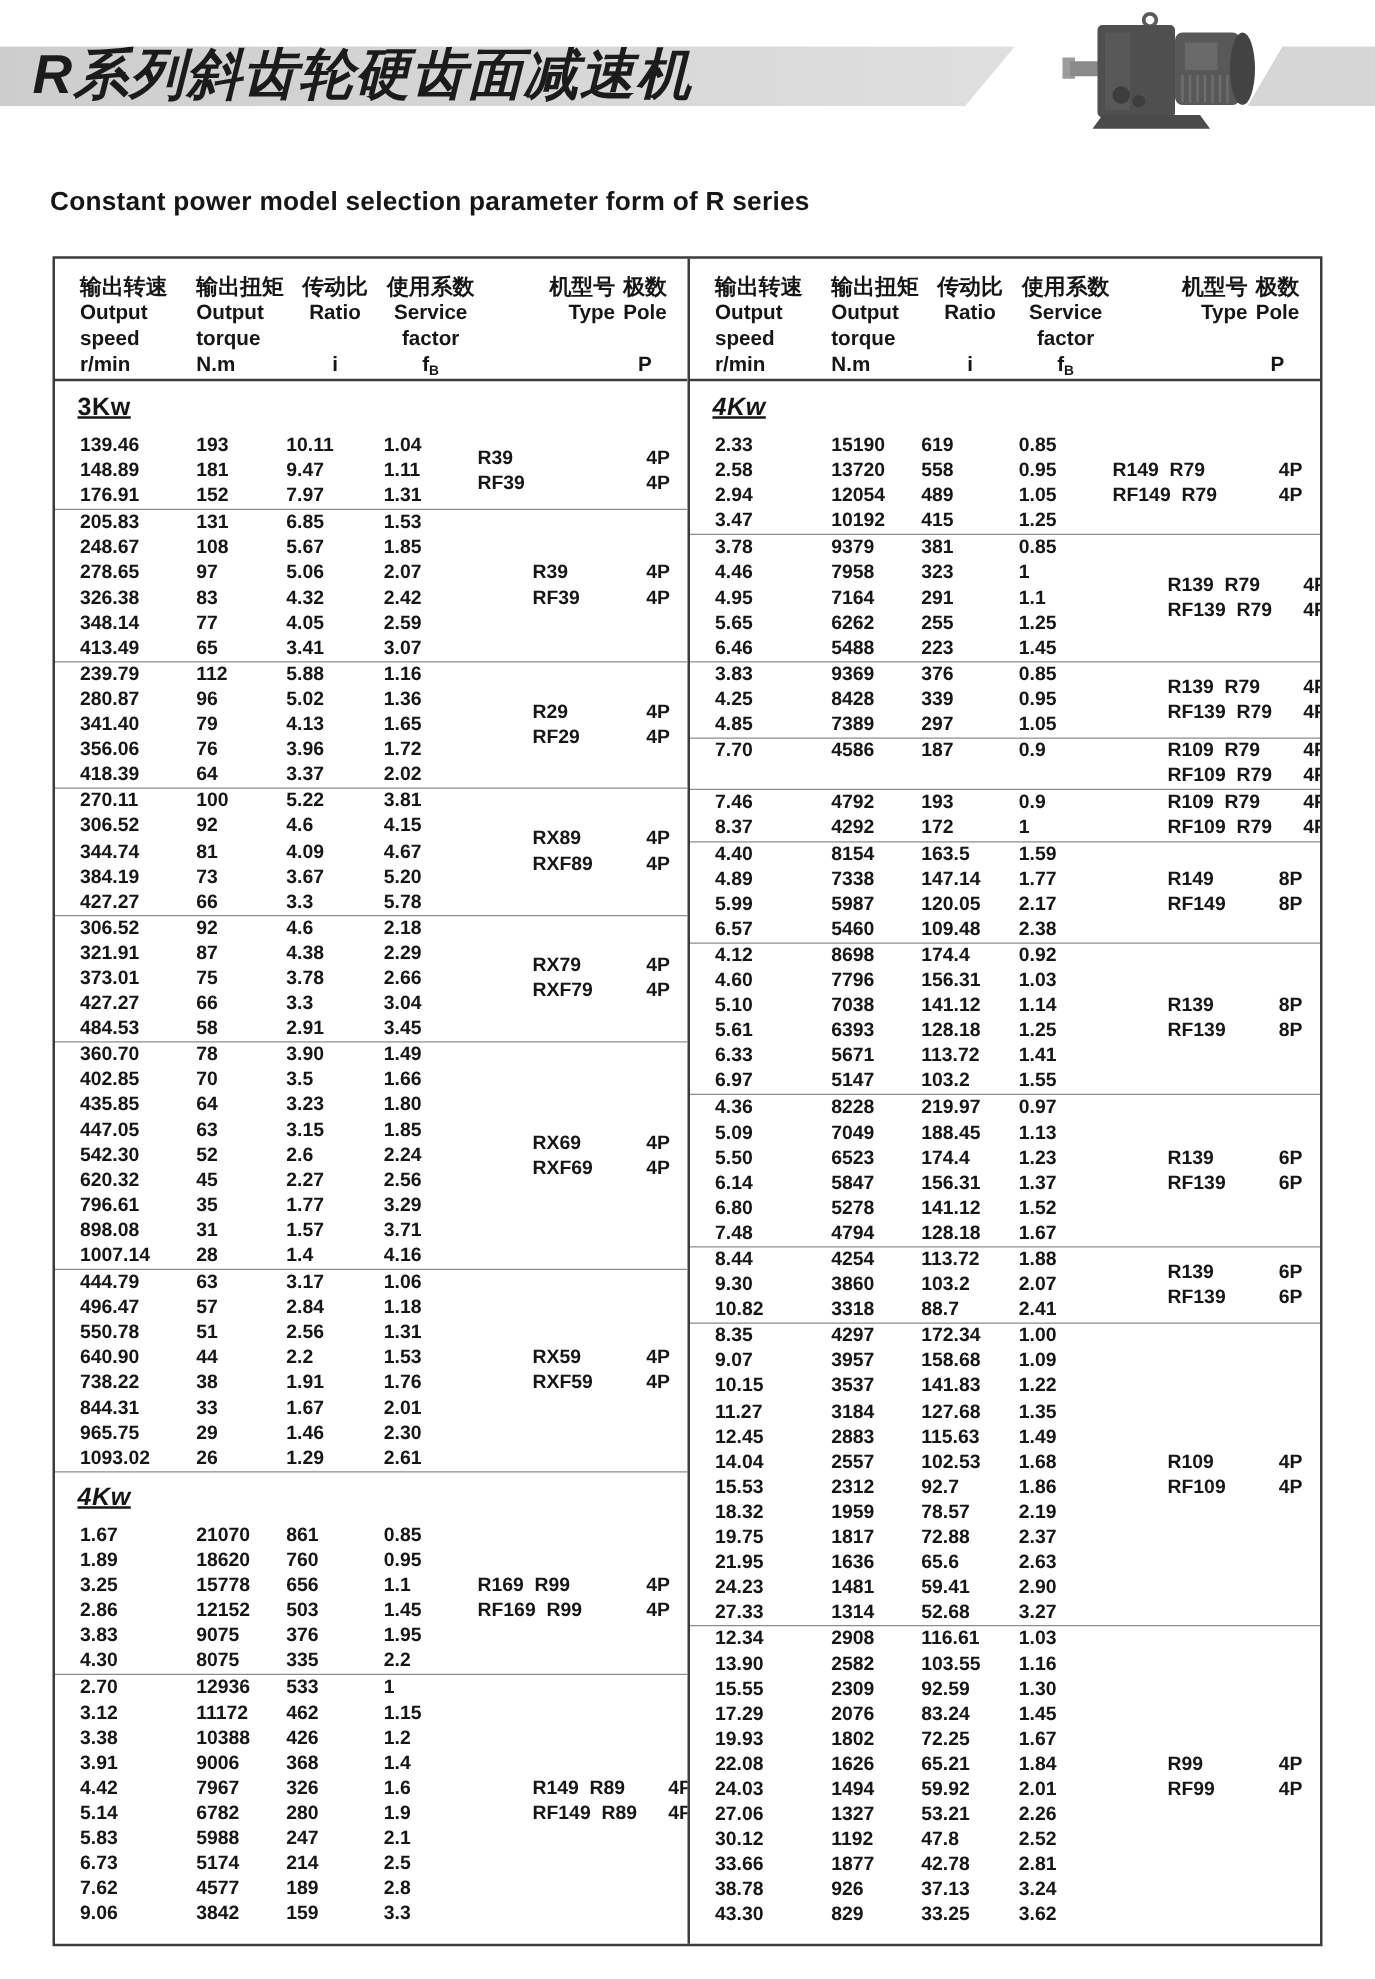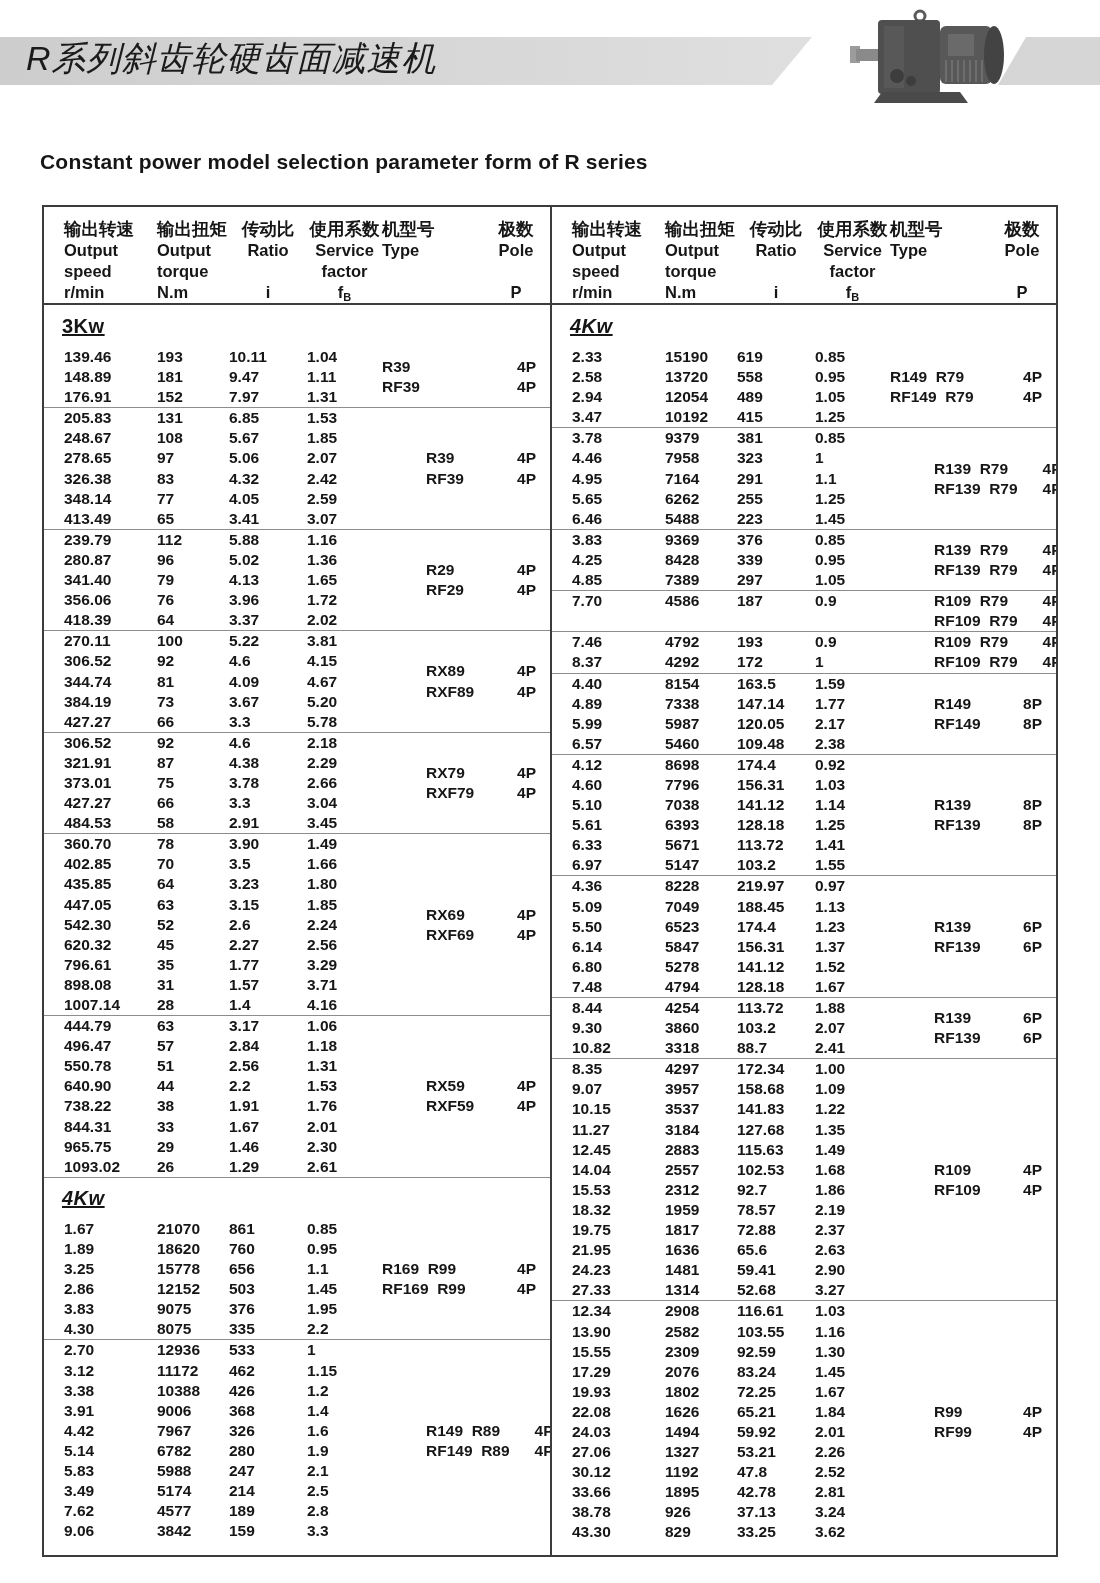--- a/index.html
+++ b/index.html
@@ -3,41 +3,41 @@
 <meta charset="utf-8">
 <style>
   html,body{margin:0;padding:0;background:#fff;}
   .page{position:relative;width:1100px;height:1583px;background:#fff;overflow:hidden;
         font-family:"Liberation Sans","DejaVu Sans",sans-serif;color:#161616;}
   
   .band{position:absolute;left:0;top:37px;width:812px;height:48px;
         background:linear-gradient(90deg,#cdcdcd,#dfdfdf);
         clip-path:polygon(0 0,100% 0,calc(100% - 40px) 100%,0 100%);
         display:flex;align-items:center;}
-  .band-title{font-size:34px;font-weight:normal;font-style:italic;letter-spacing:1px;
+  .band-title{font-size:44px;font-weight:bold;font-style:italic;letter-spacing:1px;
         padding:0 0 4px 26px;color:#1b1b1b;white-space:nowrap;}
   .para{position:absolute;top:37px;left:998px;width:102px;height:48px;background:#d6d6d6;
         clip-path:polygon(28px 0,100% 0,100% 100%,0 100%);}
   .motor{position:absolute;left:848px;top:6px;width:168px;height:104px;}
   
   .title-cn{position:absolute;left:40px;top:114px;font-size:26px;font-weight:bold;}
   .title-en{position:absolute;left:40px;top:150px;font-size:21px;font-weight:bold;letter-spacing:.2px;}
   
   .tbl{position:absolute;left:42px;top:205px;width:1016px;height:1352px;
        border:2px solid #3c3c3c;display:flex;box-sizing:border-box;}
   .half{width:50%;overflow:hidden;box-sizing:border-box;}
   .half.right{border-left:2px solid #3c3c3c;}
   .thead{display:grid;grid-template-columns:93px 72px 78px 75px 1fr 52px;
          padding:12px 6px 0 20px;height:98px;box-sizing:border-box;
          border-bottom:2px solid #3c3c3c;}
   .hcol{overflow:visible;}
   .hline{font-size:16.5px;font-weight:bold;line-height:21px;white-space:nowrap;}
   .hline.cn{font-size:17.5px;}
   .hc2,.hc3{text-align:center;}
-  .hc4{text-align:left;}
+  .hc4{text-align:right;}
   .hc5{text-align:center;padding-right:4px;}
   .fsub{font-size:11px;vertical-align:-3px;font-weight:bold;}
   .sec-heading{height:42px;display:flex;align-items:center;padding-left:18px;
          font-size:20px;font-weight:bold;box-sizing:border-box;letter-spacing:.5px;text-decoration:underline;}
   .sec-heading.it{font-style:italic;}
   .sec-heading.bt{border-top:1px solid #8d8d8d;}
   .group{display:flex;font-weight:bold;}
   .group + .group{border-top:1px solid #8d8d8d;gap:44px;}
   .rows{width:338px;flex:none;}
   .drow{display:grid;grid-template-columns:93px 72px 78px 75px;padding-left:20px;
@@ -556,21 +556,21 @@
               <span class="dc">280</span>
               <span class="dc">1.9</span>
             </div>
             <div class="drow">
               <span class="dc">5.83</span>
               <span class="dc">5988</span>
               <span class="dc">247</span>
               <span class="dc">2.1</span>
             </div>
             <div class="drow">
-              <span class="dc">3.49</span>
+              <span class="dc">6.73</span>
               <span class="dc">5174</span>
               <span class="dc">214</span>
               <span class="dc">2.5</span>
             </div>
             <div class="drow">
               <span class="dc">7.62</span>
               <span class="dc">4577</span>
               <span class="dc">189</span>
               <span class="dc">2.8</span>
             </div>
@@ -1100,21 +1100,21 @@
               <span class="dc">2.26</span>
             </div>
             <div class="drow">
               <span class="dc">30.12</span>
               <span class="dc">1192</span>
               <span class="dc">47.8</span>
               <span class="dc">2.52</span>
             </div>
             <div class="drow">
               <span class="dc">33.66</span>
-              <span class="dc">1895</span>
+              <span class="dc">1877</span>
               <span class="dc">42.78</span>
               <span class="dc">2.81</span>
             </div>
             <div class="drow">
               <span class="dc">38.78</span>
               <span class="dc">926</span>
               <span class="dc">37.13</span>
               <span class="dc">3.24</span>
             </div>
             <div class="drow">

